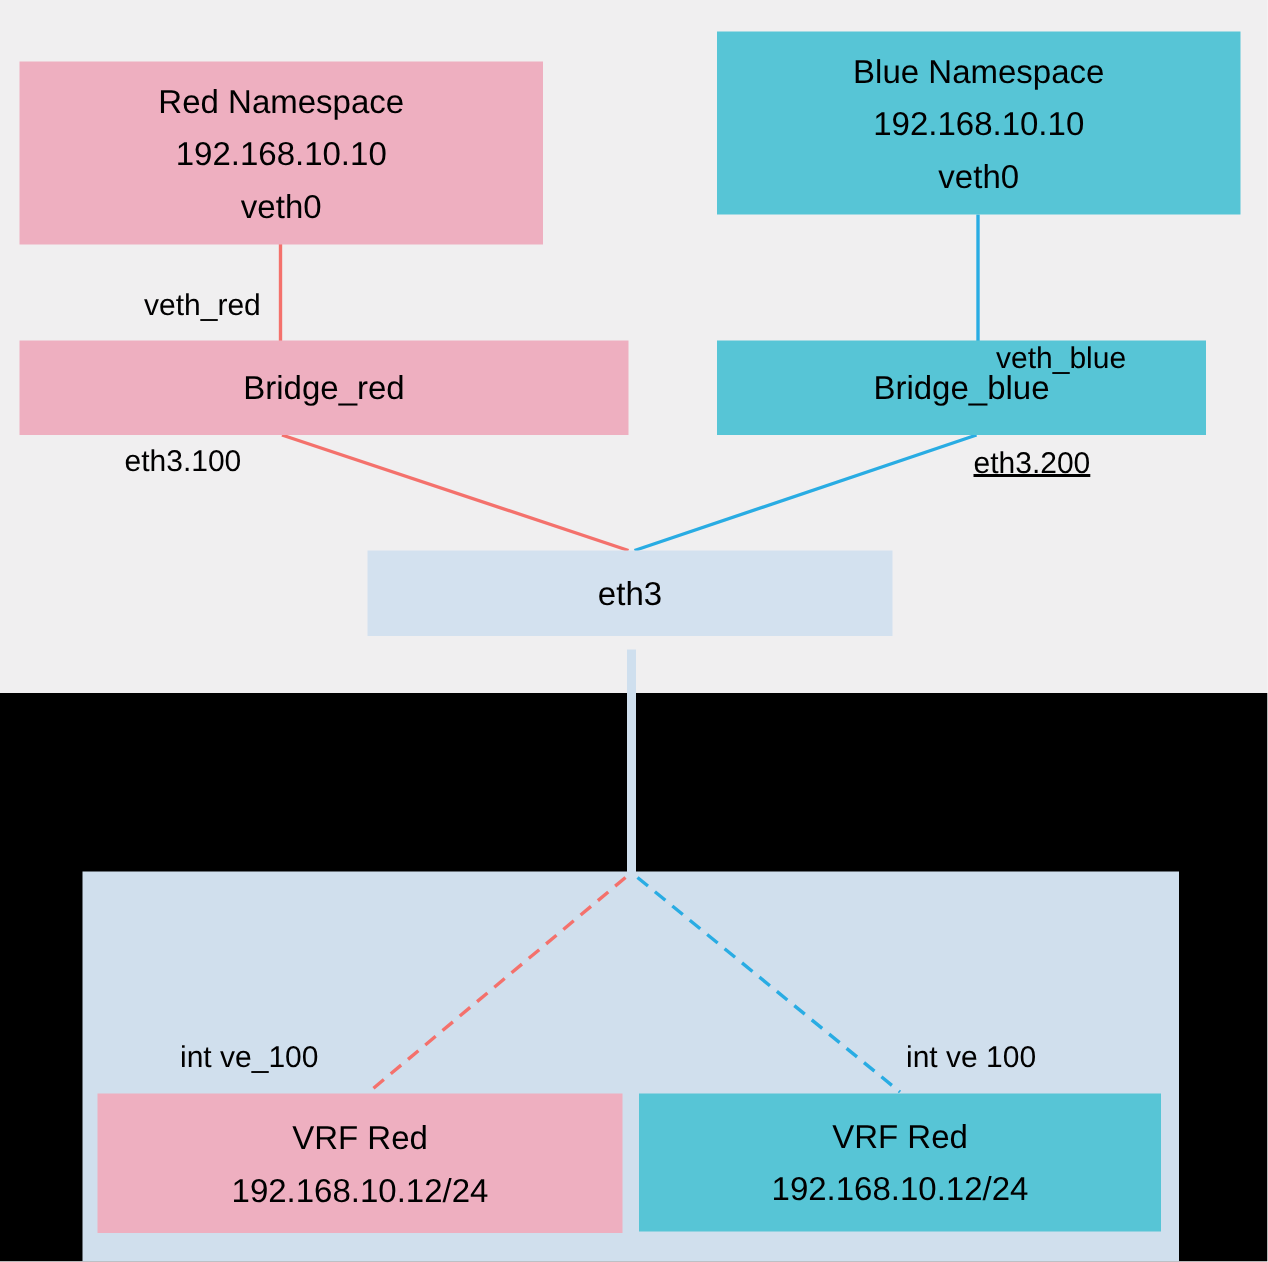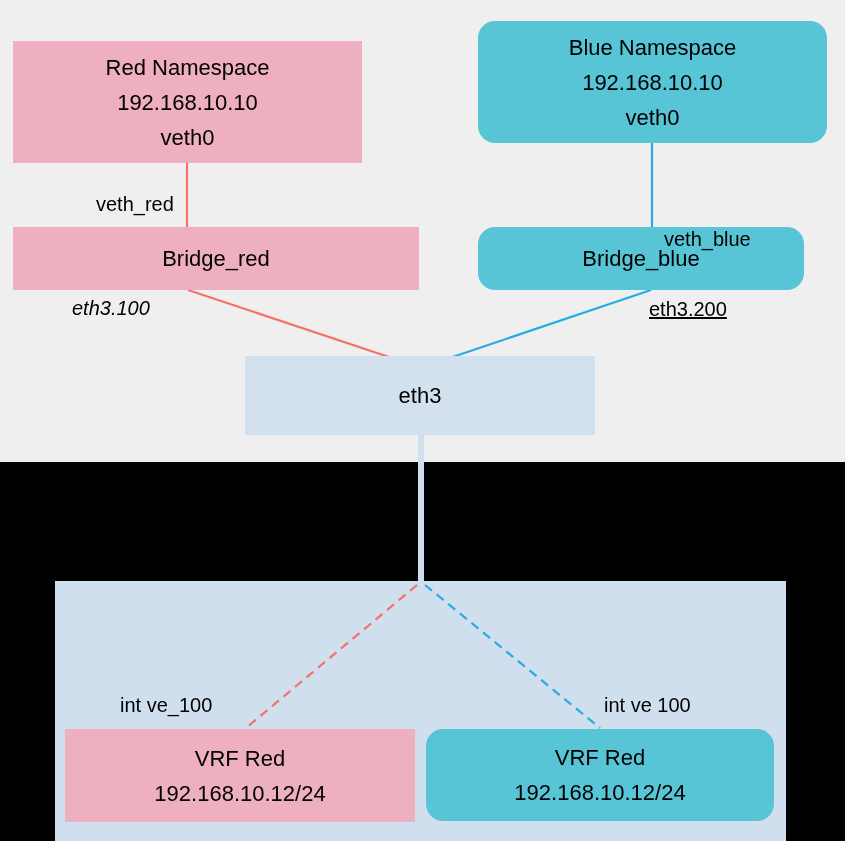--- a/index.html
+++ b/index.html
@@ -41,39 +41,39 @@
     display: flex;
     flex-direction: column;
     align-items: center;
     justify-content: center;
     text-align: center;
     font-size: 22px;
     line-height: 35px;
     color: var(--text, #000);
   }
   .node.pink { background: var(--pink, #eeafc0); }
-  .node.teal { background: var(--teal, #57c5d6); border-radius: 17px; }
+  .node.teal { background: var(--teal, #57c5d6); }
   .node.ethbox { background: var(--eth3-fill, #d3e1ef); }
   .node-red-namespace  { left: 13px;  top: 21px;  width: 349px; height: 122px; margin-top: 20px; }
   .node-blue-namespace { left: 478px; top: 21px;  width: 349px; height: 122px; }
   .node-bridge-red     { left: 13px;  top: 227px; width: 406px; height: 63px; }
   .node-bridge-blue    { left: 478px; top: 227px; width: 326px; height: 63px; }
-  .node-eth3           { left: 245px; top: 356px; width: 350px; height: 79px; }
+  .node-eth3           { left: 245px; top: 367px; width: 350px; height: 57px; }
   .node-vrf-100        { left: 65px;  top: 729px; width: 350px; height: 93px; }
   .node-vrf-200        { left: 426px; top: 729px; width: 348px; height: 92px; }
   .edge-label {
     position: absolute;
     font-size: 20px;
     line-height: 24px;
     white-space: nowrap;
     color: var(--text, #000);
   }
   .lbl-veth-red   { left: 80px;  top: 192px; margin-left: 16px; }
   .lbl-veth-blue  { left: 664px; top: 191px; margin-top: 36px; }
-  .lbl-eth3-100   { left: 72px;  top: 296px; font-style: italic; }
+  .lbl-eth3-100   { left: 83px;  top: 296px; }
   .lbl-eth3-200   { left: 649px; top: 297px; text-decoration: underline; }
   .lbl-int-ve-100 { left: 120px; top: 693px; }
   .lbl-int-ve-200 { left: 604px; top: 693px; }
 </style>
 </head>
 <body>
 
 <div class="stage">
 
   <div class="black-band"></div>

